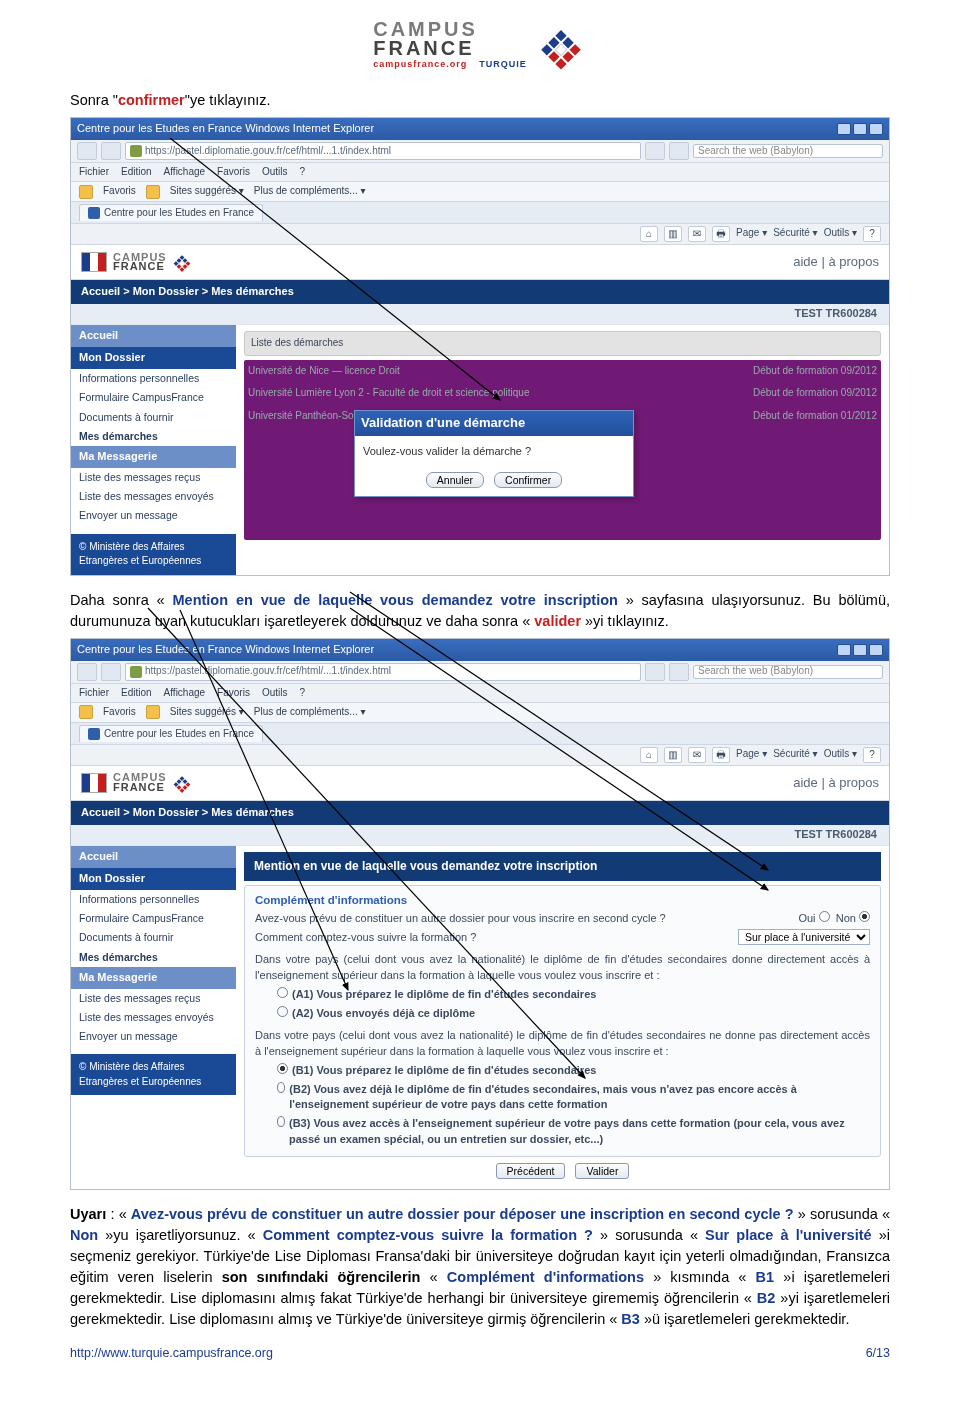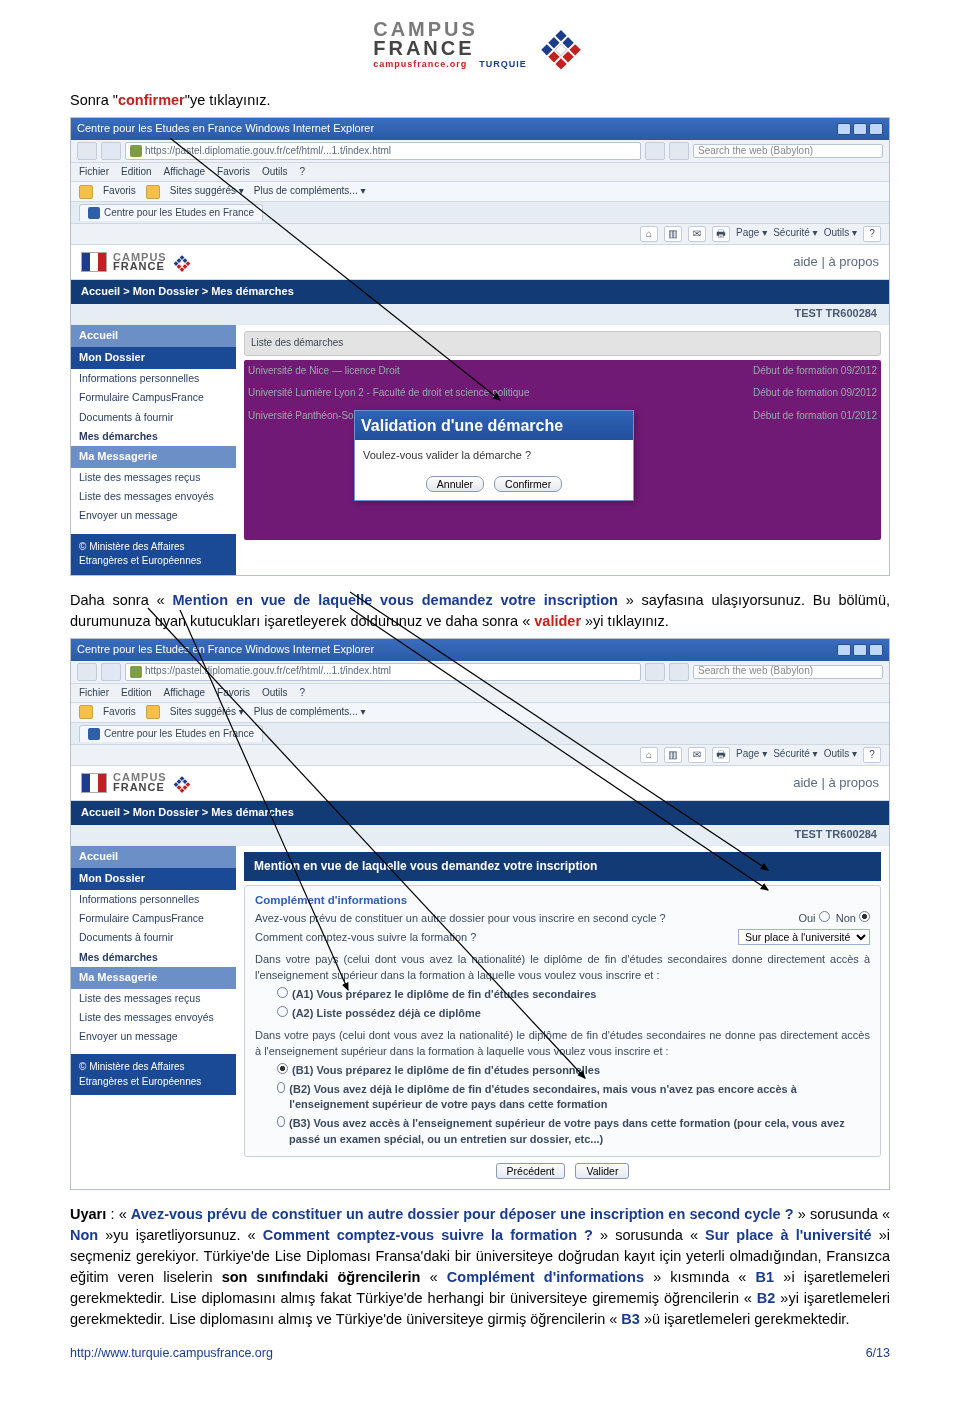--- a/index.html
+++ b/index.html
@@ -93,21 +93,21 @@
   .sshot .navitem.bold{ font-weight:bold;}
   .sshot .navfooter{ background:#1a4996; color:#fff; padding:6px 8px; font-size:10px; margin-top:8px;}
 
   
   .s1-main{ padding:6px 8px 10px 8px; }
   .s1-grey{ background:#e3e3e3; border:1px solid #c8c8c8; border-radius:3px; padding:4px 6px; margin-bottom:4px;}
   .s1-blurbox{ background:#701a75; border-radius:2px; padding:0; position:relative; min-height:180px;}
   .s1-row{ display:flex; justify-content:space-between; padding:4px 4px; color:#9aa; filter: blur(0.3px);}
   .s1-row span{ white-space:nowrap; overflow:hidden;}
   .modal{ position:absolute; left:110px; top:50px; width:280px; background:#fff; border:1px solid #7392c7; box-shadow:2px 2px 6px rgba(0,0,0,0.25);}
-  .modal .mhdr{ background:linear-gradient(#2e63b7,#224f9c); color:#fff; padding:3px 6px; font-size:16px; font-weight:bold;}
+  .modal .mhdr{ background:linear-gradient(#2e63b7,#224f9c); color:#fff; padding:3px 6px; font-size:13px; font-weight:bold;}
   .modal .mbody{ padding:8px; font-size:11px; color:#333;}
   .modal .mbtns{ display:flex; justify-content:center; gap:10px; padding:4px 0 8px 0;}
   .modal .mbtns button{ font-size:10.5px; padding:1px 10px; border:1px solid #8a99b0; background:linear-gradient(#fcfcfc,#e4e9f1); border-radius:7px; cursor:pointer;}
 
   
   .s2-main{ padding:6px 8px 10px 8px; }
   .s2-headerblue{ background:#123a74; color:#fff; font-weight:bold; padding:6px 10px; font-size:12px; width:100%;}
   .s2-panel{ border:1px solid #c8d2e0; border-radius:3px; background:#fafbfd; margin-top:4px; padding:6px 10px 8px 10px;}
   .s2-panel .sub1{ color:#2f5eb1; font-weight:bold; font-size:11.5px; margin-bottom:2px;}
   .s2-panel .q{ font-size:11px; color:#3b4a60;}
@@ -406,26 +406,26 @@
               <span class="q">Comment comptez-vous suivre la formation ?</span>
               <span class="rlabel"><select><option>Sur place à l'université</option></select></span>
             </div>
             <div class="para">Dans votre pays (celui dont vous avez la nationalité) le diplôme de fin d'études secondaires donne directement accès à l'enseignement supérieur dans la formation à laquelle vous voulez vous inscrire et :</div>
             <div class="opt">
                 <span class="radio"></span>
                 <span>(A1) Vous préparez le diplôme de fin d'études secondaires</span>
               </div>
             <div class="opt">
                 <span class="radio"></span>
-                <span>(A2) Liste possédez déjà ce diplôme</span>
+                <span>(A2) Vous envoyés déjà ce diplôme</span>
               </div>
             <div class="para">Dans votre pays (celui dont vous avez la nationalité) le diplôme de fin d'études secondaires ne donne pas directement accès à l'enseignement supérieur dans la formation à laquelle vous voulez vous inscrire et :</div>
             <div class="opt">
                 <span class="radio" style="background:radial-gradient(#333 40%, #fff 45%);"></span>
-                <span>(B1) Vous préparez le diplôme de fin d'études personnelles</span>
+                <span>(B1) Vous préparez le diplôme de fin d'études secondaires</span>
               </div>
             <div class="opt">
                 <span class="radio"></span>
                 <span>(B2) Vous avez déjà le diplôme de fin d'études secondaires, mais vous n'avez pas encore accès à l'enseignement supérieur de votre pays dans cette formation</span>
               </div>
             <div class="opt">
                 <span class="radio"></span>
                 <span>(B3) Vous avez accès à l'enseignement supérieur de votre pays dans cette formation (pour cela, vous avez passé un examen spécial, ou un entretien sur dossier, etc...)</span>
               </div>
           </div>

